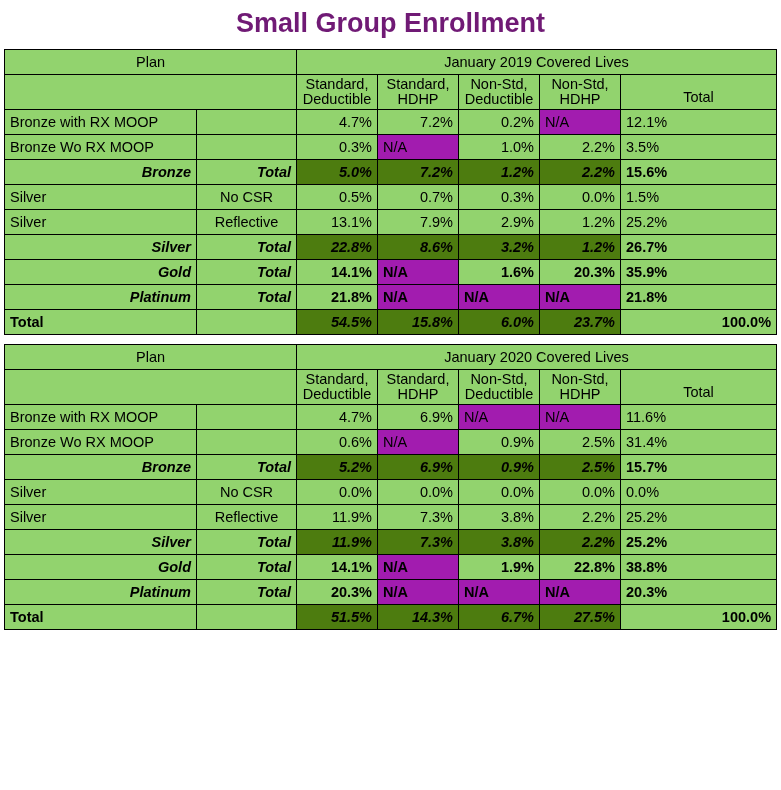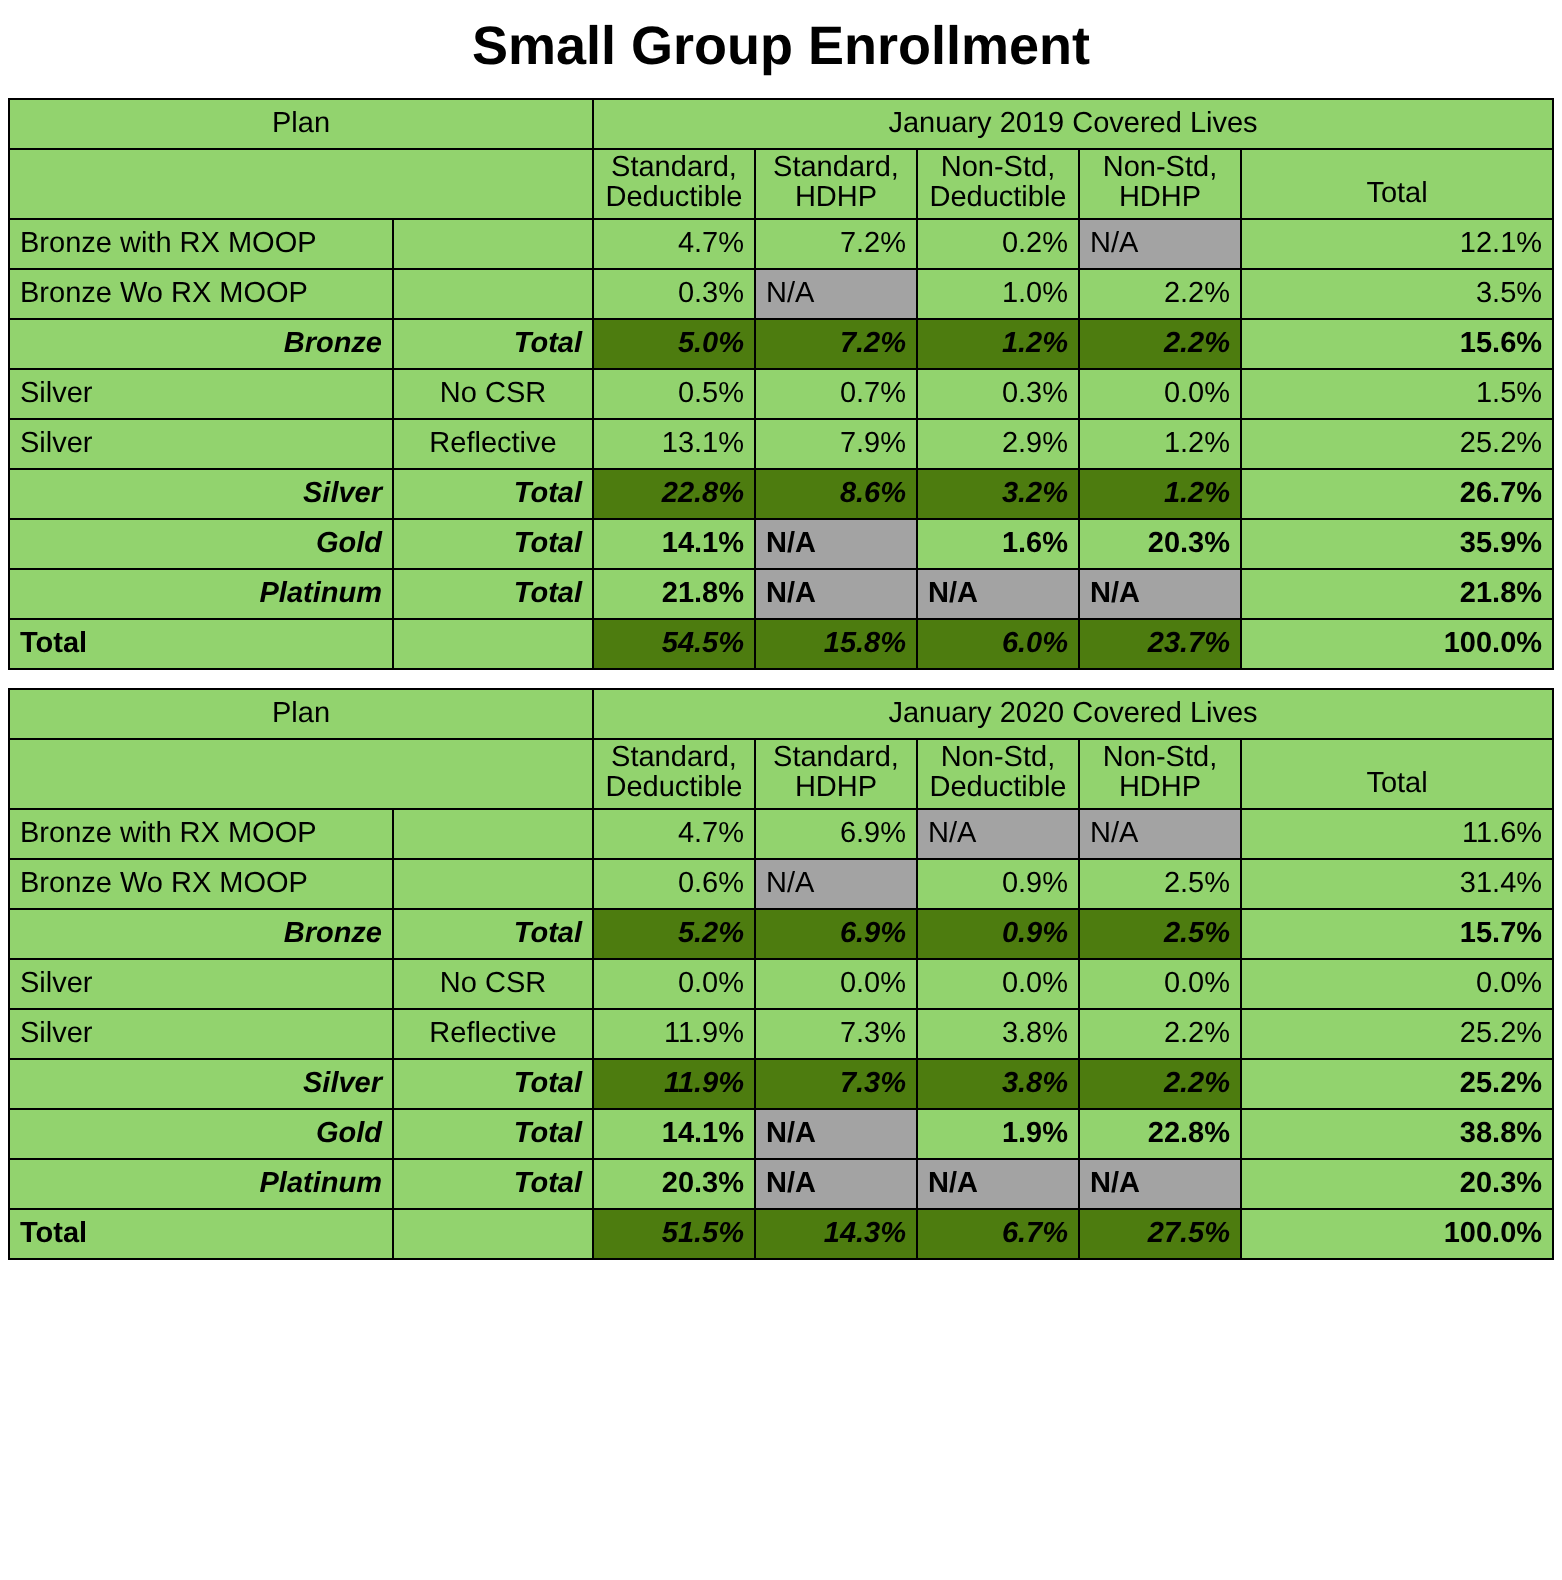--- a/index.html
+++ b/index.html
@@ -23,21 +23,21 @@
   .title-block {
     text-align: center;
     padding-top: 8px;
   }
   .title-line {
     font-family: "Liberation Sans", sans-serif;
     font-weight: bold;
     font-size: 27px;
     line-height: 31px;
     letter-spacing: 0px;
-    color: #000000;
+    color: #701a75;
   }
   .tables {
     margin-top: 10px;
     padding: 0 4px;
   }
   table.enroll {
     border-collapse: collapse;
     table-layout: fixed;
     width: 773px;
     background: #92d36e;
@@ -94,31 +94,30 @@
   td.sublabel {
     text-align: center;
     background: #92d36e;
     white-space: nowrap;
   }
   td.val {
     text-align: right;
     background: #ffffff;
   }
   td.val.na {
-    background: #a3a3a3;
+    background: #a21caf;
     text-align: left;
     padding-left: 5px;
   }
   td.val.green {
     background: #4d7c0f;
     font-weight: bold;
     font-style: italic;
   }
   td.total-col {
-    text-align: right;
     background: #92d36e;
   }
   tr.subtotal td.label,
   tr.subtotal td.sublabel {
     font-weight: bold;
     font-style: italic;
     text-align: right;
   }
   tr.subtotal td.val,
   tr.subtotal td.total-col {

